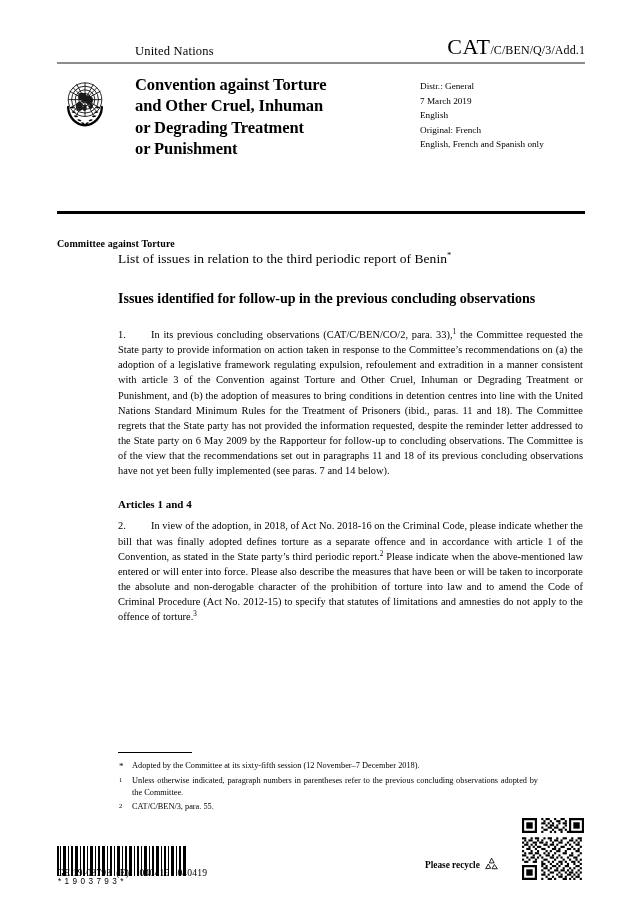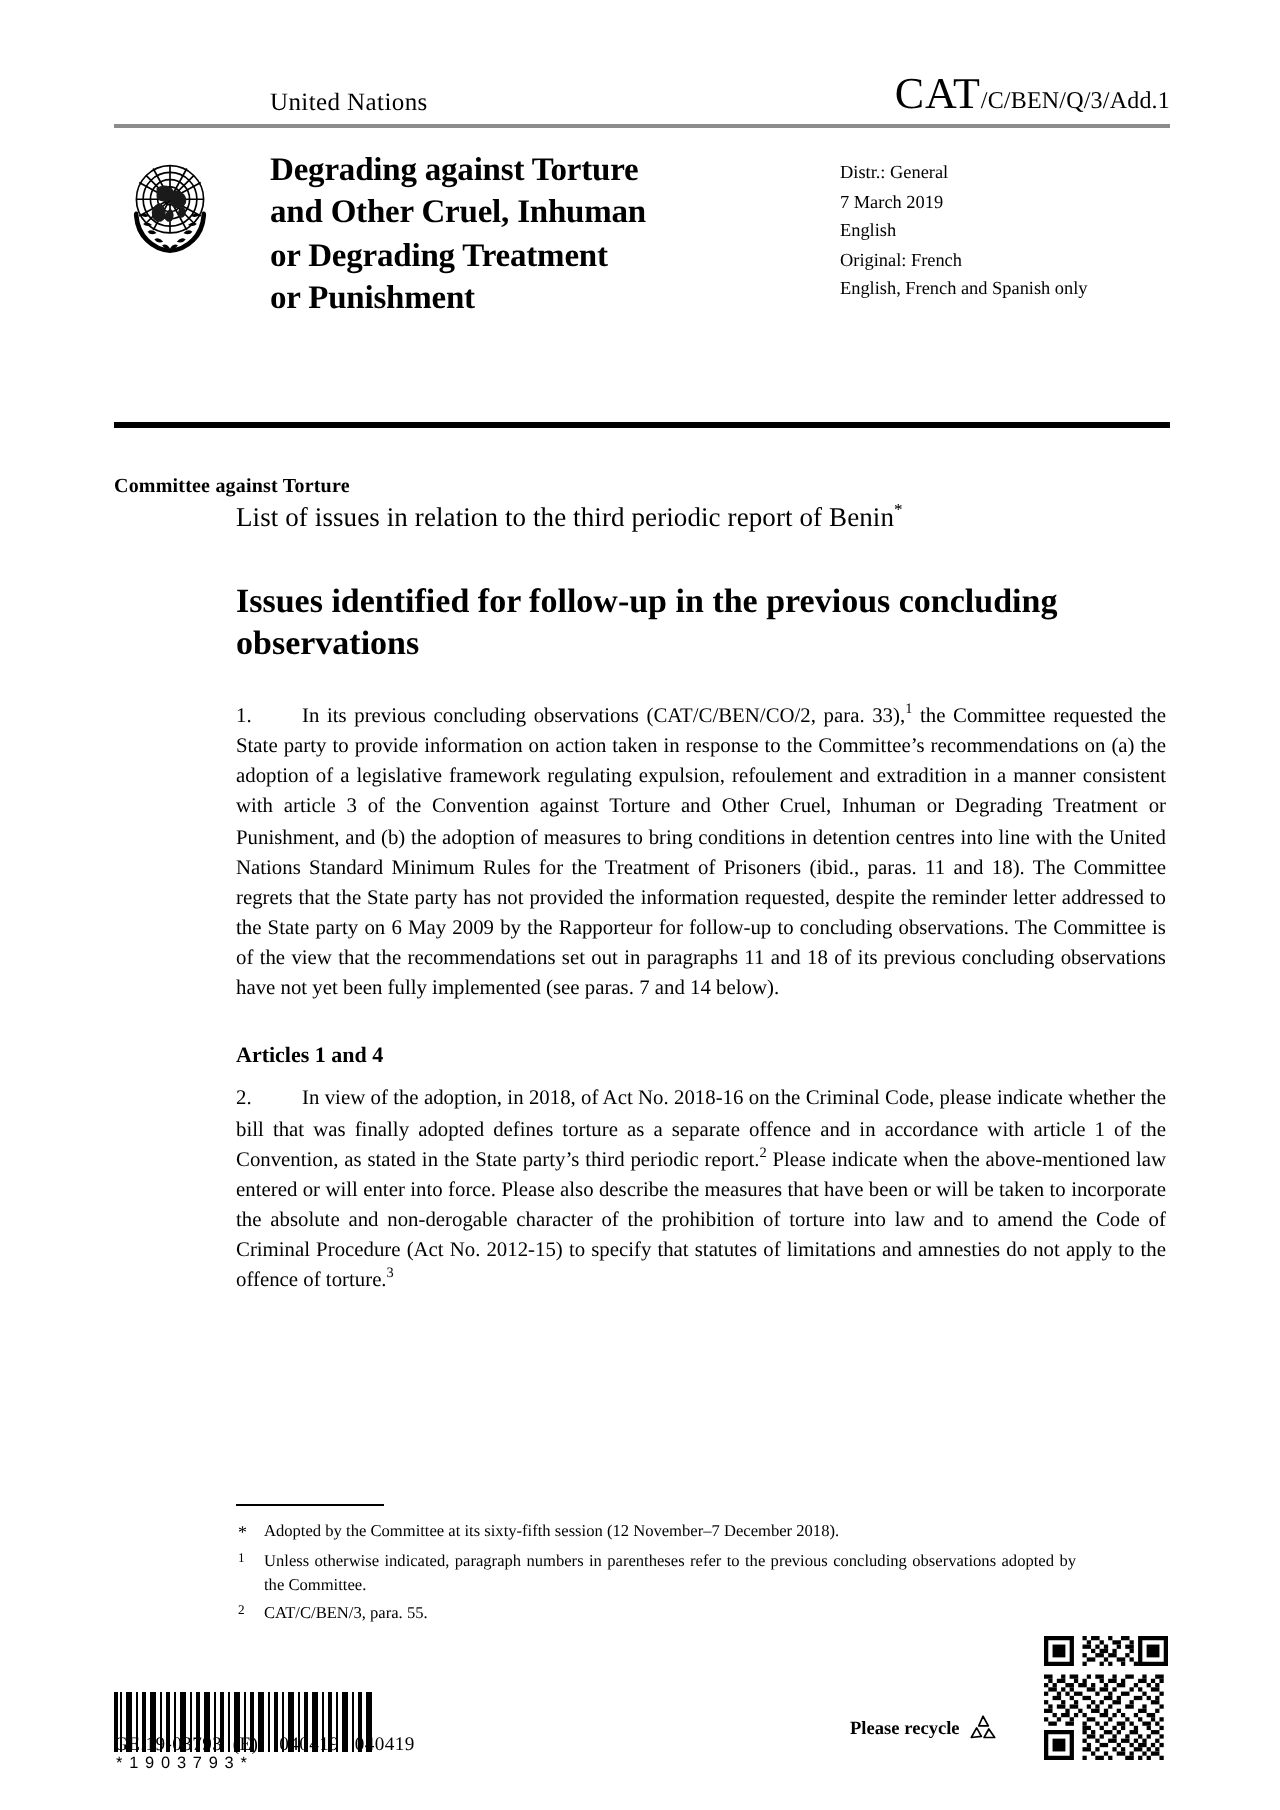--- a/index.html
+++ b/index.html
@@ -123,21 +123,21 @@
     width: 465px;
   }
   .doc-title {
     font-size: 13.5px;
     font-weight: normal;
     letter-spacing: 0.05px;
     margin: 0 0 24px 0;
     line-height: 1.2;
   }
   .sub-head {
-    font-size: 17px;
+    font-size: 14px;
     font-weight: bold;
     margin: 0 0 19px 0;
     line-height: 1.2;
   }
   .section-head {
     font-size: 11px;
     font-weight: bold;
     margin: 0 0 8px 0;
   }
   .para {
@@ -285,21 +285,21 @@
             <path d="M50 92 q-13 -1 -22 -10 q-9 -9 -10 -22 q-1 -5 2 -5 q2 0 2 4 q1 12 9 20 q8 8 19 9z"></path>
             <path d="M50 92 q13 -1 22 -10 q9 -9 10 -22 q1 -5 -2 -5 q-2 0 -2 4 q-1 12 -9 20 q-8 8 -19 9z"></path>
             <path d="M24 58 q4 -3 7 1 q-4 2 -7 -1z M26 66 q4 -3 8 1 q-5 2 -8 -1z M30 73 q4 -3 8 1 q-5 3 -8 -1z M36 80 q4 -3 8 2 q-5 2 -8 -2z M43 85 q4 -2 7 3 q-5 1 -7 -3z"></path>
             <path d="M76 58 q-4 -3 -7 1 q4 2 7 -1z M74 66 q-4 -3 -8 1 q5 2 8 -1z M70 73 q-4 -3 -8 1 q5 3 8 -1z M64 80 q-4 -3 -8 2 q5 2 8 -2z M57 85 q-4 -2 -7 3 q5 1 7 -3z"></path>
             <path d="M46 88 h8 v3 h-8z"></path>
           </g>
         </svg>
       </div>
 
       <div class="conv-title">
-        <div>Degrading against Torture</div>
+        <div>Convention against Torture</div>
         <div>and Other Cruel, Inhuman</div>
         <div>or Degrading Treatment</div>
         <div>or Punishment</div>
       </div>
 
       <div class="distr-block">
         <div>Distr.: General</div>
         <div>7 March 2019</div>
         <div>English</div>
         <div>Original: French</div>

